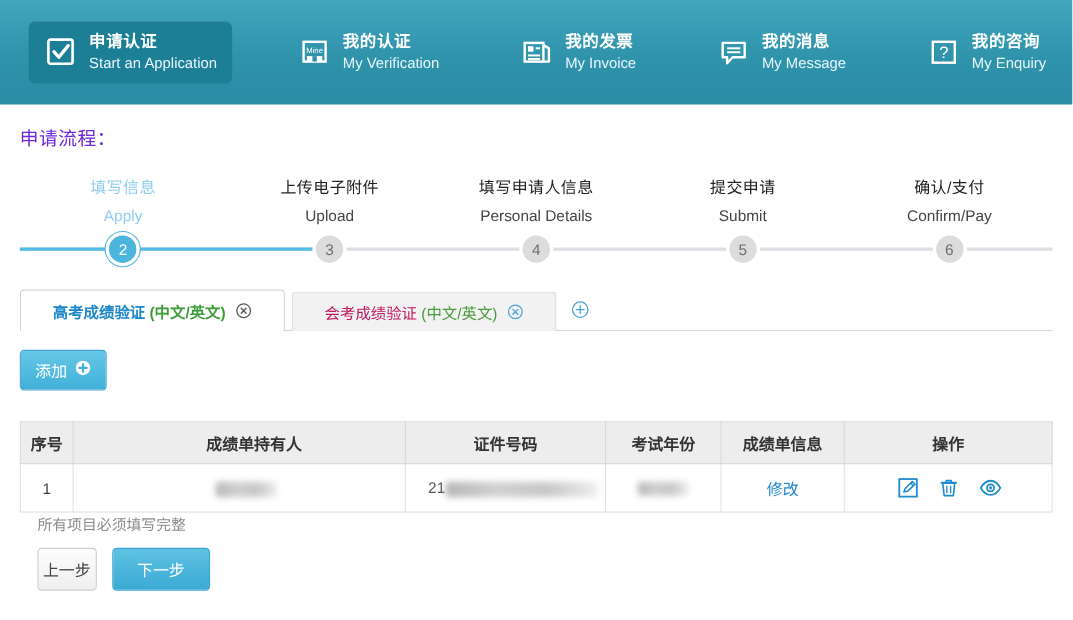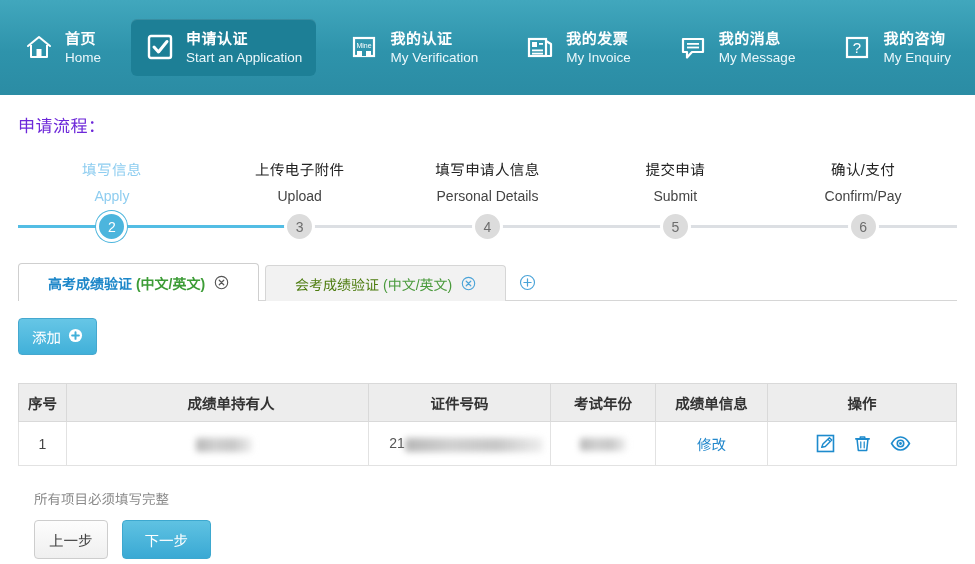--- a/index.html
+++ b/index.html
@@ -165,21 +165,21 @@
     cursor: pointer;
     position: relative;
   }
   .tab.active {
     background: #ffffff;
     height: 38px;
     border-color: #cfcfcf;
   }
   .tab-text { font-size: 14px; white-space: nowrap; }
   .tab.active .tab-name { color: #1d87c9; font-weight: bold; }
-  .tab .tab-name { color: #4d7c0f; }
+  .tab .tab-name { color: #be185d; }
   .tab-sub { color: #4a9a3c; }
   .tab.active .tab-sub { color: #3c9c36; font-weight: bold; }
   .close-x { width: 15px; height: 15px; display: block; cursor: pointer; }
   .add-tab {
     width: 30px; height: 34px;
     display: flex; align-items: center; justify-content: center;
     cursor: pointer;
   }
   .tabs-underline {
     height: 1px;
@@ -245,33 +245,32 @@
     filter: blur(3px);
     vertical-align: middle;
   }
   .redact-name { width: 56px; height: 14px; }
   .redact-id { width: 138px; height: 14px; }
   .redact-year { width: 46px; height: 13px; }
   .prefix { color: #555; font-size: 14px; }
 
   
   .note {
-    margin-top: 22px;
     font-size: 13.5px;
     color: #8b8b8b;
     padding-left: 16px;
   }
   .foot-btns {
     display: flex;
     gap: 14px;
     margin-top: 12px;
     padding-left: 16px;
   }
   .btn-prev {
-    padding: 8px 14px;
+    padding: 8px 4px;
     font-size: 14.5px;
     border: 1px solid #cdcdcd;
     border-radius: 4px;
     background: linear-gradient(to bottom, #fdfdfd, #efefef);
     color: #444;
     cursor: pointer;
   }
   .btn-next {
     padding: 8px 22px;
     font-size: 14.5px;
@@ -280,33 +279,20 @@
     background: linear-gradient(to bottom, #5fc2e2 0%, #3aa9d4 100%);
     color: #fff;
     cursor: pointer;
   }
 </style>
 </head>
 <body>
 
 <div class="navbar">
 
-  <div class="nav-item">
-    <span class="nav-icon">
-      <svg viewBox="0 0 30 30" width="30" height="30" fill="none" stroke="#fff" stroke-width="2">
-        <path d="M4 14 L15 5 L26 14" stroke-linecap="round" stroke-linejoin="round"></path>
-        <path d="M7 13 V25 H23 V13" stroke-linejoin="round"></path>
-        <rect x="12.5" y="17" width="5" height="8" fill="#fff" stroke="none"></rect>
-      </svg>
-    </span>
-    <span class="nav-labels">
-      <span class="nav-cn">首页</span>
-      <span class="nav-en">Home</span>
-    </span>
-  </div>
 
   <div class="nav-spacer-1"></div>
 
   <div class="nav-item active">
     <span class="nav-icon">
       <svg viewBox="0 0 30 30" width="30" height="30">
         <rect x="4" y="4" width="22" height="22" rx="2" fill="none" stroke="#fff" stroke-width="2.4"></rect>
         <path d="M9 15 L13.5 20 L22 9.5" fill="none" stroke="#fff" stroke-width="3" stroke-linecap="round" stroke-linejoin="round"></path>
       </svg>
     </span>

